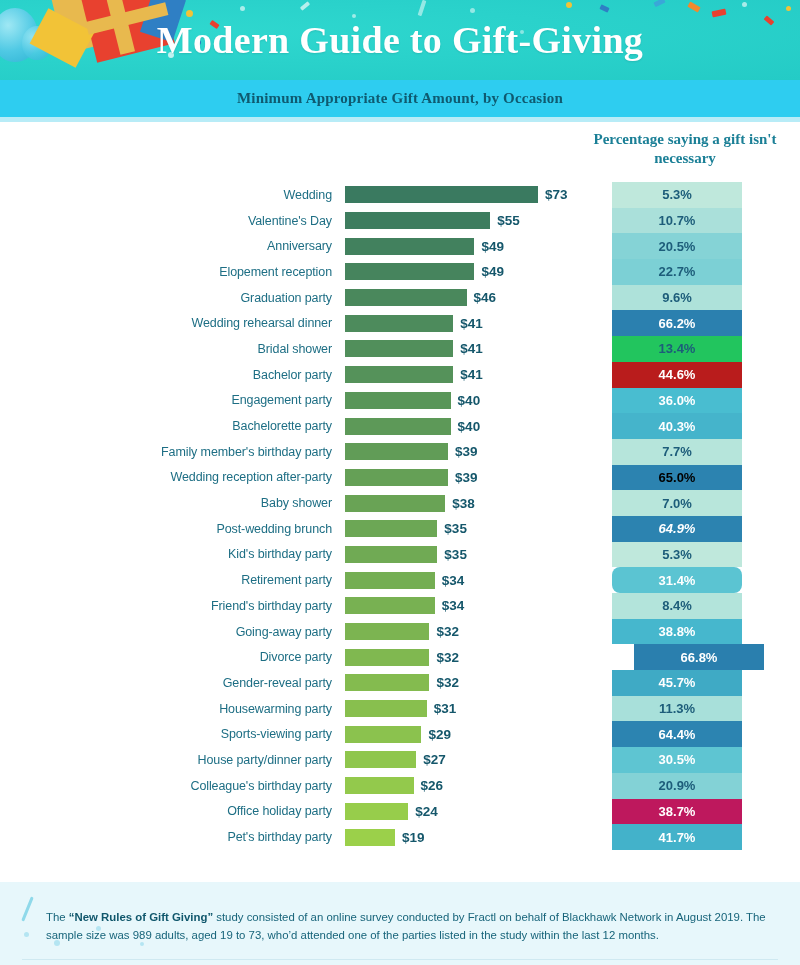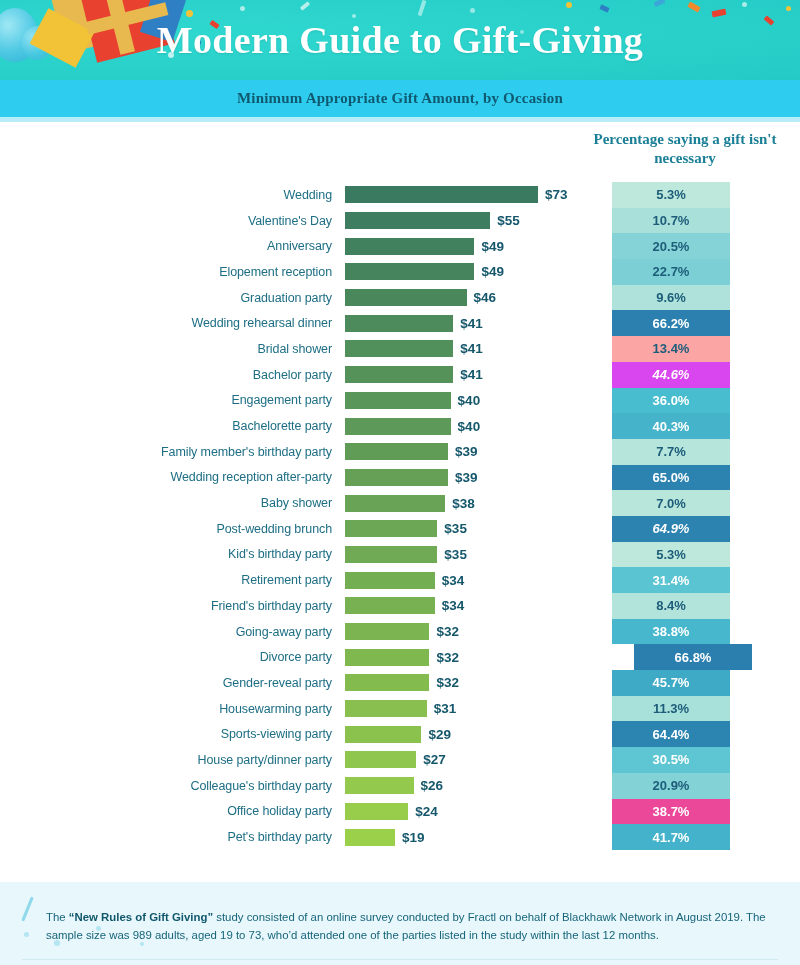--- a/index.html
+++ b/index.html
@@ -151,21 +151,21 @@
     font-size: 13.5px;
     font-weight: bold;
     color: #15576b;
     margin-left: 7px;
     white-space: nowrap;
   }
 
   .pct-cell {
     position: absolute;
     left: 612px;
-    width: 118px;
+    width: 130px;
     height: 25.7px;
     top: 0;
     display: flex;
     align-items: center;
     justify-content: center;
     font-size: 13px;
     font-weight: bold;
   }
 
   
@@ -301,29 +301,29 @@
           <div class="bar-value">$41</div>
         </div>
         <div class="pct-cell" style="background: rgb(43, 128, 175); color: rgb(255, 255, 255);">66.2%</div>
       </div>
       <div class="row">
         <div class="row-label">Bridal shower</div>
         <div class="bar-wrap">
           <div class="bar" style="width: 108.259px; background: rgb(81, 143, 91);"></div>
           <div class="bar-value">$41</div>
         </div>
-        <div class="pct-cell" style="background: #fca5a5; color: rgb(29, 93, 122);">13.4%</div>
+        <div class="pct-cell" style="background: #22c55e; color: rgb(29, 93, 122);">13.4%</div>
       </div>
       <div class="row">
         <div class="row-label">Bachelor party</div>
         <div class="bar-wrap">
           <div class="bar" style="width: 108.259px; background: rgb(85, 146, 90);"></div>
           <div class="bar-value">$41</div>
         </div>
-        <div class="pct-cell" style="background: #d946ef; color: rgb(255, 255, 255); font-style: italic;">44.6%</div>
+        <div class="pct-cell" style="background: #b91c1c; color: rgb(255, 255, 255);">44.6%</div>
       </div>
       <div class="row">
         <div class="row-label">Engagement party</div>
         <div class="bar-wrap">
           <div class="bar" style="width: 105.611px; background: rgb(89, 150, 89);"></div>
           <div class="bar-value">$40</div>
         </div>
         <div class="pct-cell" style="background: rgb(73, 189, 208); color: rgb(255, 255, 255);">36.0%</div>
       </div>
       <div class="row">
@@ -341,21 +341,21 @@
           <div class="bar-value">$39</div>
         </div>
         <div class="pct-cell" style="background: rgb(182, 229, 219); color: rgb(29, 93, 122);">7.7%</div>
       </div>
       <div class="row">
         <div class="row-label">Wedding reception after-party</div>
         <div class="bar-wrap">
           <div class="bar" style="width: 102.963px; background: rgb(101, 160, 86);"></div>
           <div class="bar-value">$39</div>
         </div>
-        <div class="pct-cell" style="background: rgb(44, 131, 176); color: #ffffff;">65.0%</div>
+        <div class="pct-cell" style="background: rgb(44, 131, 176); color: #000000;">65.0%</div>
       </div>
       <div class="row">
         <div class="row-label">Baby shower</div>
         <div class="bar-wrap">
           <div class="bar" style="width: 100.315px; background: rgb(105, 163, 85);"></div>
           <div class="bar-value">$38</div>
         </div>
         <div class="pct-cell" style="background: rgb(184, 230, 219); color: rgb(29, 93, 122);">7.0%</div>
       </div>
       <div class="row">
@@ -373,21 +373,21 @@
           <div class="bar-value">$35</div>
         </div>
         <div class="pct-cell" style="background: rgb(191, 232, 220); color: rgb(29, 93, 122);">5.3%</div>
       </div>
       <div class="row">
         <div class="row-label">Retirement party</div>
         <div class="bar-wrap">
           <div class="bar" style="width: 89.7222px; background: rgb(116, 174, 83);"></div>
           <div class="bar-value">$34</div>
         </div>
-        <div class="pct-cell" style="background: rgb(91, 196, 210); color: rgb(255, 255, 255);">31.4%</div>
+        <div class="pct-cell" style="background: rgb(91, 196, 210); color: rgb(255, 255, 255); border-radius: 8px;">31.4%</div>
       </div>
       <div class="row">
         <div class="row-label">Friend's birthday party</div>
         <div class="bar-wrap">
           <div class="bar" style="width: 89.7222px; background: rgb(120, 177, 82);"></div>
           <div class="bar-value">$34</div>
         </div>
         <div class="pct-cell" style="background: rgb(179, 228, 219); color: rgb(29, 93, 122);">8.4%</div>
       </div>
       <div class="row">
@@ -445,21 +445,21 @@
           <div class="bar-value">$26</div>
         </div>
         <div class="pct-cell" style="background: rgb(131, 210, 214); color: rgb(29, 93, 122);">20.9%</div>
       </div>
       <div class="row">
         <div class="row-label">Office holiday party</div>
         <div class="bar-wrap">
           <div class="bar" style="width: 63.2407px; background: rgb(151, 205, 75);"></div>
           <div class="bar-value">$24</div>
         </div>
-        <div class="pct-cell" style="background: #ec4899; color: rgb(255, 255, 255);">38.7%</div>
+        <div class="pct-cell" style="background: #be185d; color: rgb(255, 255, 255);">38.7%</div>
       </div>
       <div class="row">
         <div class="row-label">Pet's birthday party</div>
         <div class="bar-wrap">
           <div class="bar" style="width: 50px; background: rgb(155, 208, 74);"></div>
           <div class="bar-value">$19</div>
         </div>
         <div class="pct-cell" style="background: rgb(67, 178, 202); color: rgb(255, 255, 255);">41.7%</div>
       </div>
     </div>

